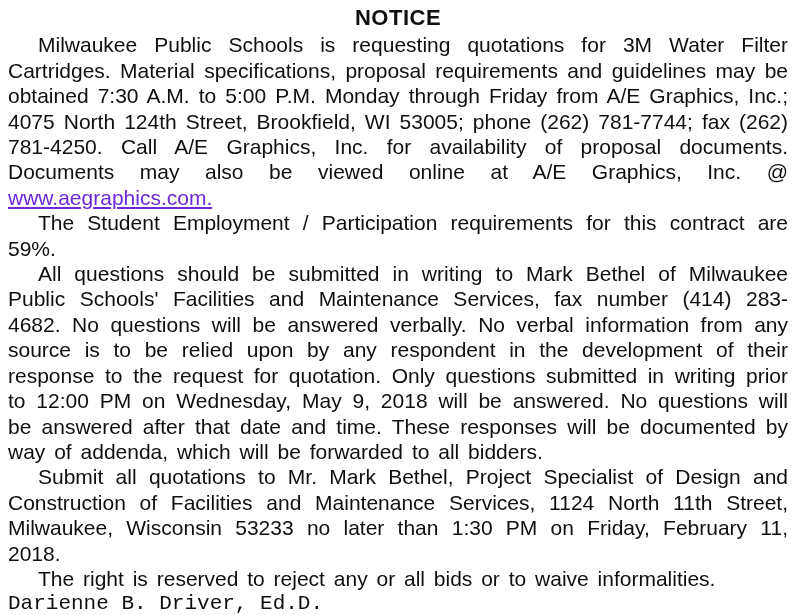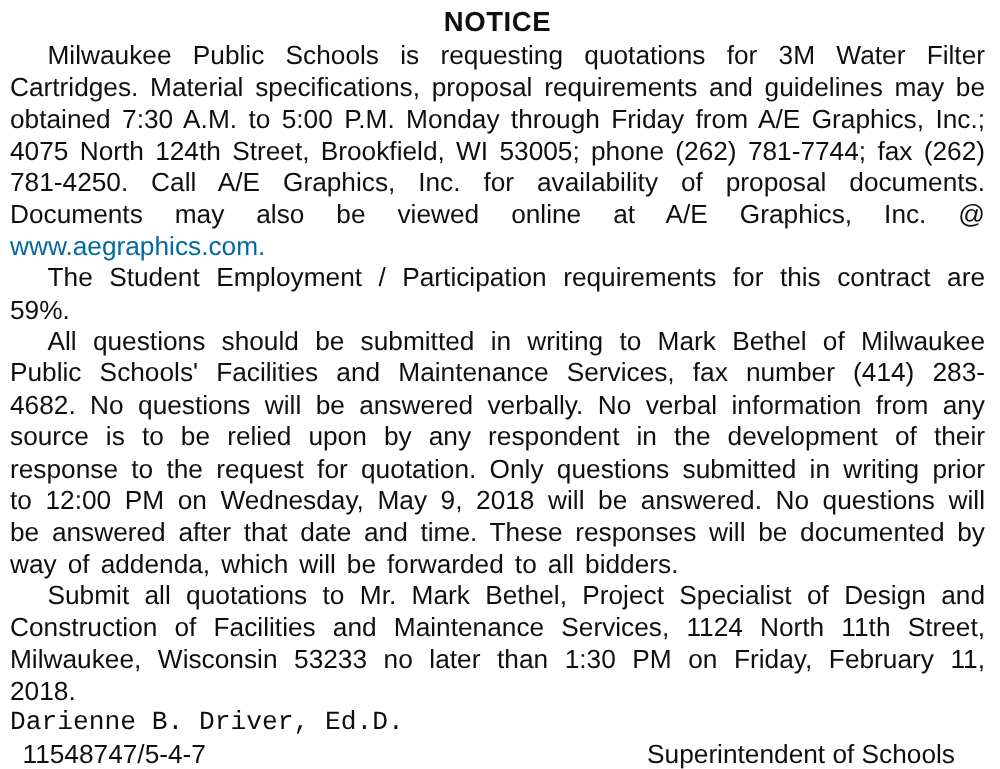--- a/index.html
+++ b/index.html
@@ -27,21 +27,22 @@
     font-weight: bold;
     letter-spacing: 0.5px;
   }
   .para {
     margin: 0;
     text-align: justify;
     text-indent: 30px;
     word-spacing: 3px;
   }
   .para a {
-    color: #0369a1;
+    color: #6d28d9;
+    text-decoration: underline;
     cursor: pointer;
   }
   .sig-name {
     margin: 0;
     padding-right: 18px;
     font-family: Liberation Mono, monospace;
   }
   .footer-row {
     display: flex;
     justify-content: space-between;
@@ -62,20 +63,21 @@
   <h1 class="doc-title">NOTICE</h1>
 
   <p class="para"><span>Milwaukee Public Schools is requesting quotations for 3M Water Filter Cartridges.  Material specifications, proposal requirements and guidelines may be obtained 7:30 A.M. to 5:00 P.M. Monday through Friday from A/E Graphics, Inc.; 4075 North 124th Street, Brookfield, WI 53005; phone (262) 781-7744; fax (262) 781-4250.  Call A/E Graphics, Inc. for availability of proposal documents.  Documents may also be viewed online at A/E Graphics, Inc. @ </span><a>www.aegraphics.com.</a></p>
 
   <p class="para">The Student Employment / Participation requirements for this contract are 59%.</p>
 
   <p class="para">All questions should be submitted in writing to Mark Bethel of Milwaukee Public Schools' Facilities and Maintenance Services, fax number (414) 283-4682. No questions will be answered verbally.  No verbal information from any source is to be relied upon by any respondent in the development of their response to the request for quotation.  Only questions submitted in writing prior to 12:00 PM on Wednesday, May 9, 2018 will be answered.  No questions will be answered after that date and time. These responses will be documented by way of addenda, which will be forwarded to all bidders.</p>
 
   <p class="para">Submit all quotations to Mr. Mark Bethel, Project Specialist of Design and Construction of Facilities and Maintenance Services, 1124 North 11th Street, Milwaukee, Wisconsin 53233 no later than 1:30 PM on Friday, February 11, 2018.</p>
 
+  <p class="para">The right is reserved to reject any or all bids or to waive informalities.</p>
 
   <div class="sig-name">Darienne B. Driver, Ed.D.</div>
 
   <div class="footer-row">
     <span class="ad-num">11548747/5-4-7</span>
     <span class="sig-title">Superintendent of Schools</span>
   </div>
 
 </div>
 

